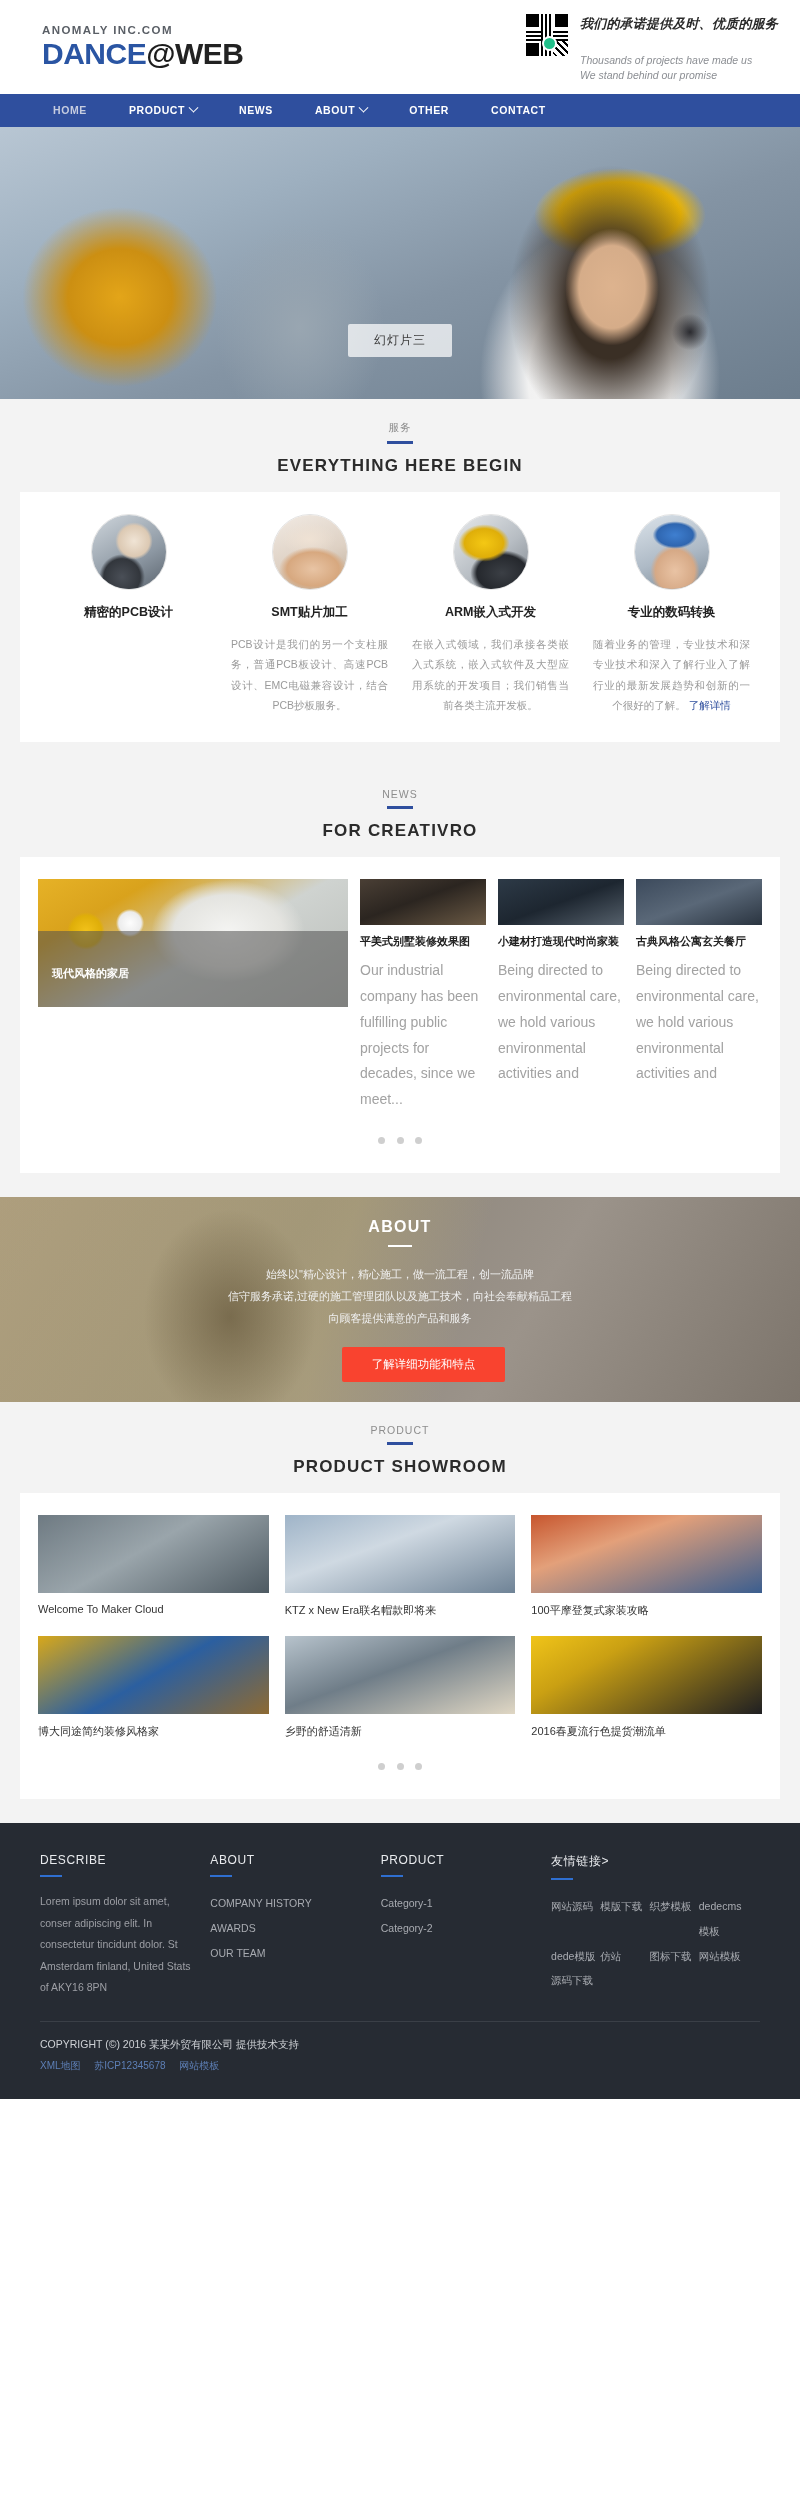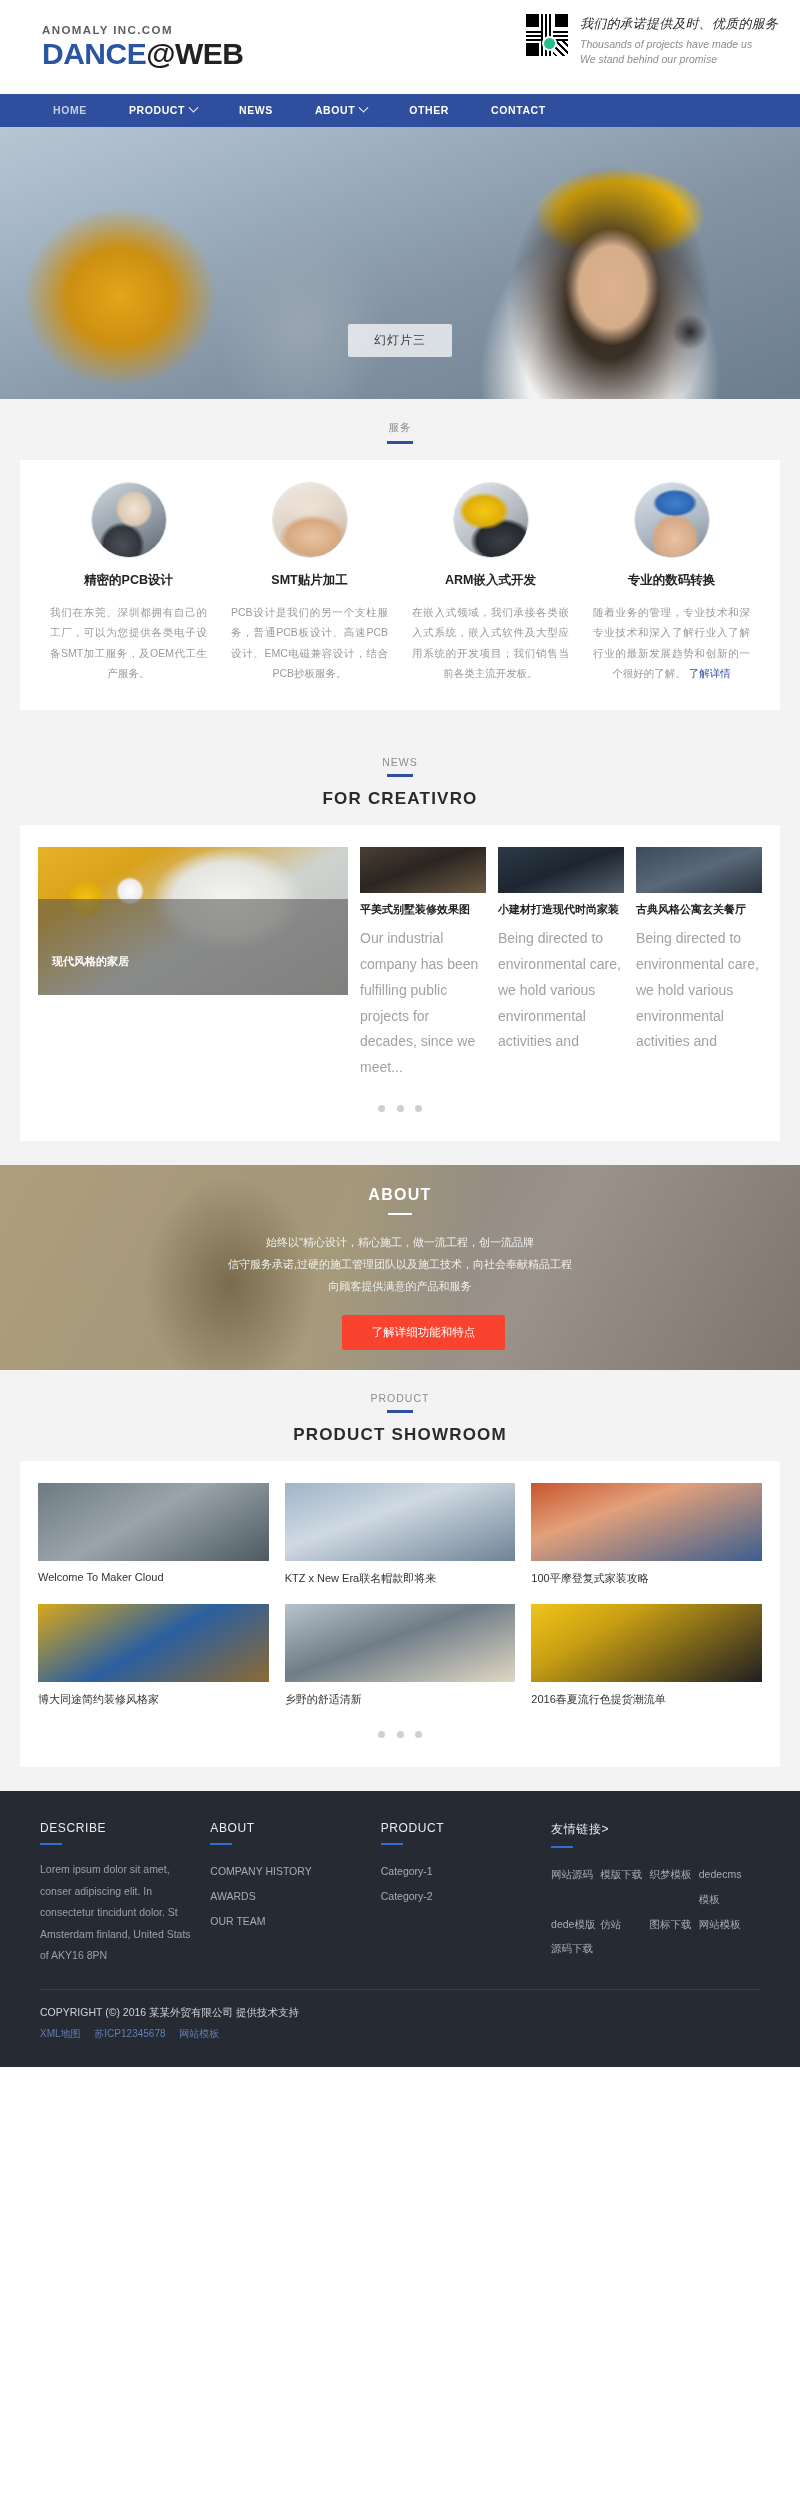--- a/index.html
+++ b/index.html
@@ -57,22 +57,22 @@
       #fff;
     position: relative;
   }
   .qr::after {
     content:""; position:absolute; left:16px; top:22px;
     width:11px; height:11px; border-radius:50%;
     background:#22c08a; border:2px solid #fff;
   }
   .promo-text { padding-top: 1px; }
   .promo-cn {
-    font-size: 13px; font-weight: normal; font-style: italic;
-    color: #2b2b2b; letter-spacing: 0.2px; margin-bottom: 4px;
+    font-size: 13px; font-weight: bold; font-style: italic;
+    color: #2b2b2b; letter-spacing: 0.2px; margin-bottom: 20px;
     white-space: nowrap;
   }
   .promo-en {
     font-size: 10.5px; font-style: italic; color: #8b8e93;
     line-height: 1.45; white-space: nowrap;
   }
 
   
   .nav {
     background: #2f4f9e;
@@ -182,21 +182,21 @@
     margin-bottom: 13px;
   }
   .svc-text {
     font-size: 10.5px; color: #9a9a9a; line-height: 1.95;
     text-align: justify; text-align-last: center;
   }
   .svc-text a { color: #2f4f9e; text-decoration: none; }
 
   
   .news-grid { display: flex; gap: 12px; align-items: flex-start; }
-  .news-big { flex: 0 0 310px; position: relative; height: 148px; overflow: hidden; }
+  .news-big { flex: 0 0 310px; position: relative; height: 128px; overflow: hidden; }
   .news-big-photo {
     position:absolute; inset:0;
     background:
       radial-gradient(circle 22px at 48px 52px, #f2c21a 0%, #dfae09 70%, rgba(223,174,9,0) 85%),
       radial-gradient(circle 16px at 92px 44px, #fdfdfd 0%, #ececec 70%, rgba(236,236,236,0) 88%),
       radial-gradient(ellipse 90px 60px at 190px 52px, #f4f4f2 0%, #e4e4e0 60%, rgba(228,228,224,0) 85%),
       linear-gradient(150deg,#e6b227 0%, #d9a21c 22%, #cfd3d0 55%, #b9bcb8 100%);
   }
   .news-big-cap {
     position: absolute; left: 0; right: 0; bottom: 0; top: 52px;
@@ -342,29 +342,29 @@
 
   <div class="hero">
     <div class="hero-photo"></div>
     <div class="slide-label">幻灯片三</div>
   </div>
 
   <div class="section">
     <div class="sec-head">
       <div class="sec-sub">服务</div>
       <div class="sec-rule"></div>
+      <div class="sec-title">EVERYTHING HERE BEGIN</div>
     </div>
     <div class="card">
       <div class="svc-grid">
         <div class="svc">
           <div class="svc-img">
               <i class="si1"></i>
             </div>
           <div class="svc-title">精密的PCB设计</div>
-          <div class="svc-text">我们在东莞、深圳都拥有自己的工厂，可以为您提供各类电子设备SMT加工服务，及OEM代工生产服务。</div>
         </div>
         <div class="svc">
           <div class="svc-img">
               <i class="si2"></i>
             </div>
           <div class="svc-title">SMT贴片加工</div>
           <div class="svc-text">PCB设计是我们的另一个支柱服务，普通PCB板设计、高速PCB设计、EMC电磁兼容设计，结合PCB抄板服务。</div>
         </div>
         <div class="svc">
           <div class="svc-img">

